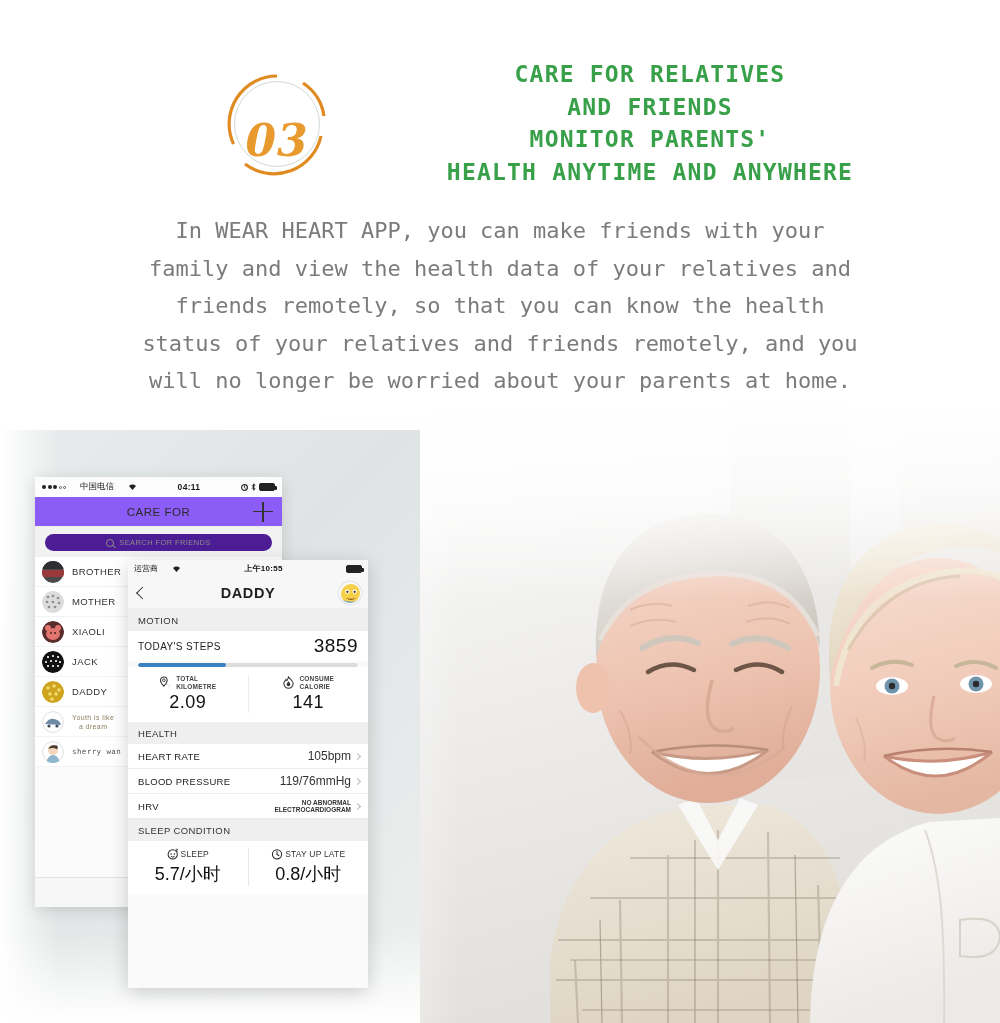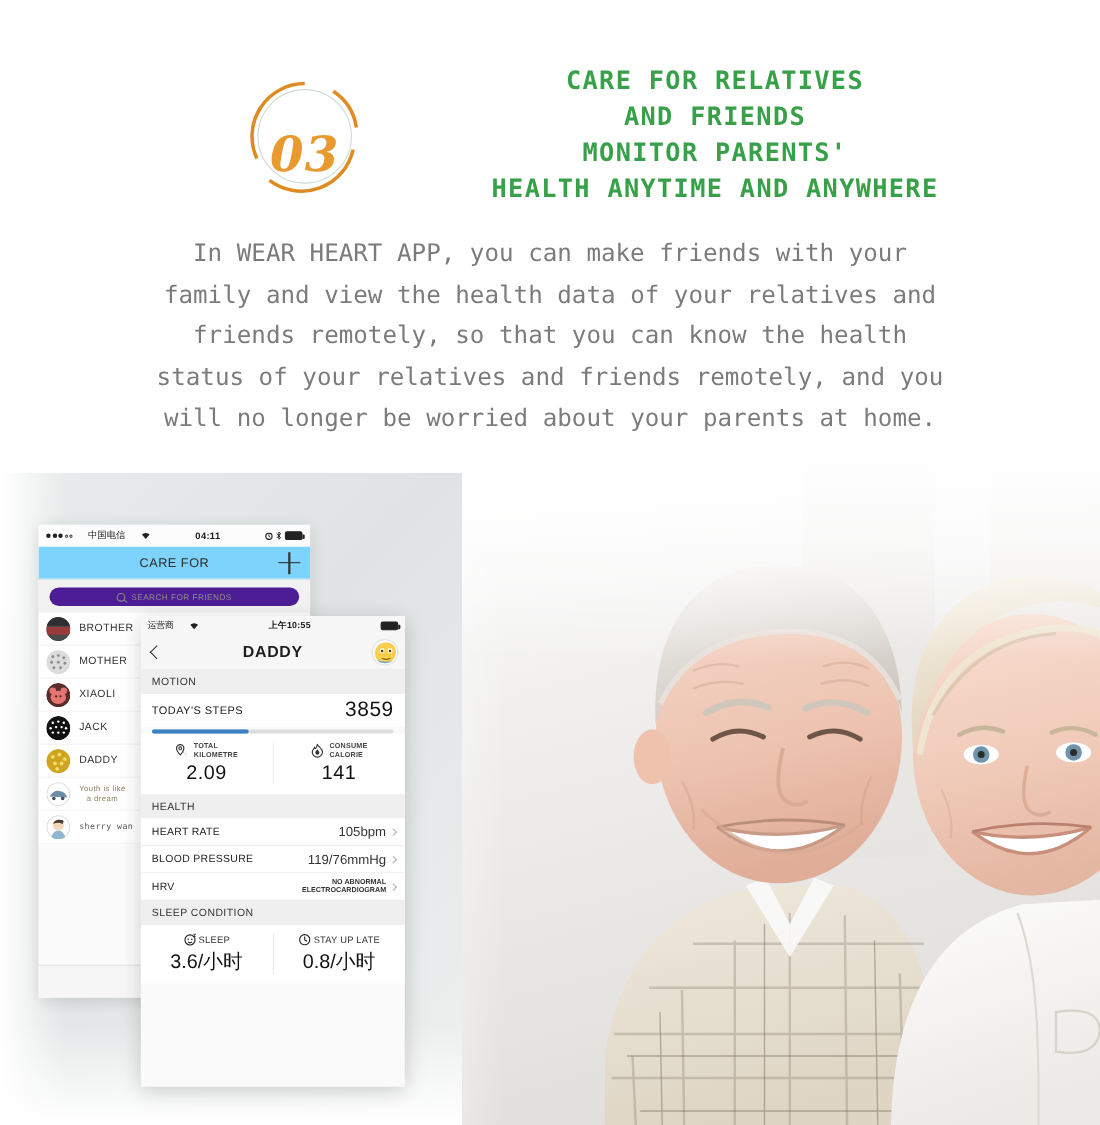--- a/index.html
+++ b/index.html
@@ -92,21 +92,21 @@
   .sb-left { display:flex; align-items:center; gap:14px; }
   .sb-dots { display:flex; gap:1.5px; align-items:center; }
   .sb-dot { width:4px; height:4px; border-radius:50%; background:#222; }
   .sb-dot.hollow { background:transparent; border:1px solid #555; width:3px; height:3px;}
   .sb-center { flex:1; text-align:center; font-weight:700; letter-spacing:.3px; }
   .sb-right { display:flex; align-items:center; gap:3px; }
   .battery { width:16px; height:8px; border:1px solid #222; border-radius:2px; position:relative; background:#222;}
   .battery:after{content:""; position:absolute; right:-3px; top:2px; width:2px;height:4px;background:#222;border-radius:0 1px 1px 0;}
 
   .navbar1 {
-    height:30px; background:#7dd3fc; position:relative;
+    height:30px; background:#8b5cf6; position:relative;
     display:flex; align-items:center; justify-content:center;
     border-bottom:1px solid #ececec;
   }
   .navbar1 .title { font-size:11.5px; color:#2b2b2b; letter-spacing:.5px; }
   .plus {
     position:absolute; right:9px; top:50%; transform:translateY(-50%);
     width:20px; height:20px;
   }
   .plus:before,.plus:after{
     content:""; position:absolute; background:#333;
@@ -617,21 +617,21 @@
         <span class="sleep-top">
           <svg width="12" height="12" viewBox="0 0 13 13">
             <circle cx="6.2" cy="7" r="5" fill="none" stroke="#222" stroke-width="1.1"></circle>
             <circle cx="4.4" cy="6.4" r="0.8" fill="#222"></circle>
               <circle cx="8" cy="6.4" r="0.8" fill="#222"></circle>
             <path d="M4.3 9 q2 1.8 4 0" fill="none" stroke="#222" stroke-width="1"></path>
             <path d="M9.5 1.4 h2.2 l-2.2 2.2 h2.2" fill="none" stroke="#222" stroke-width="0.8"></path>
           </svg>
           <span class="sleep-lbl">SLEEP</span>
         </span>
-        <span class="sleep-val">3.6/小时</span>
+        <span class="sleep-val">5.7/小时</span>
       </div>
       <div class="sleep-cell">
         <span class="sleep-top">
           <svg width="12" height="12" viewBox="0 0 13 13">
             <circle cx="6.5" cy="6.8" r="5" fill="none" stroke="#222" stroke-width="1.1"></circle>
             <path d="M6.5 3.6 v3.4 l2.4 1.4" fill="none" stroke="#222" stroke-width="1.1"></path>
           </svg>
           <span class="sleep-lbl">STAY UP LATE</span>
         </span>
         <span class="sleep-val">0.8/小时</span>

